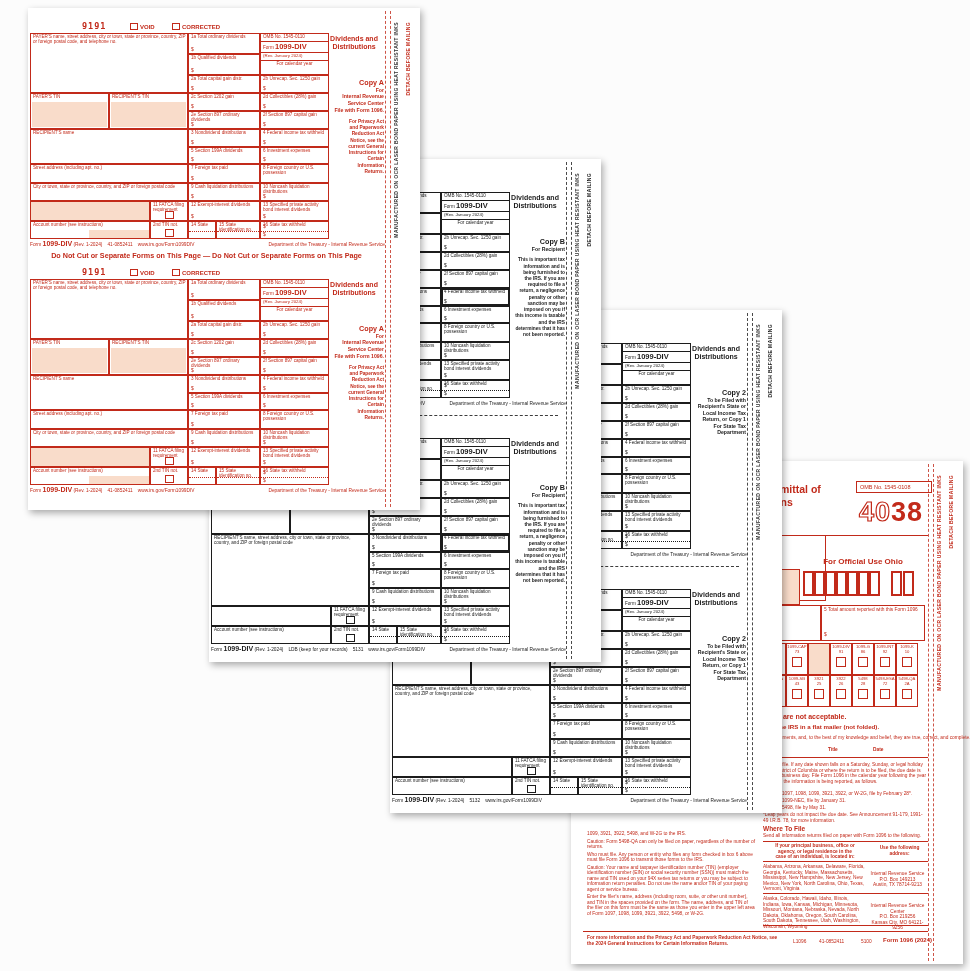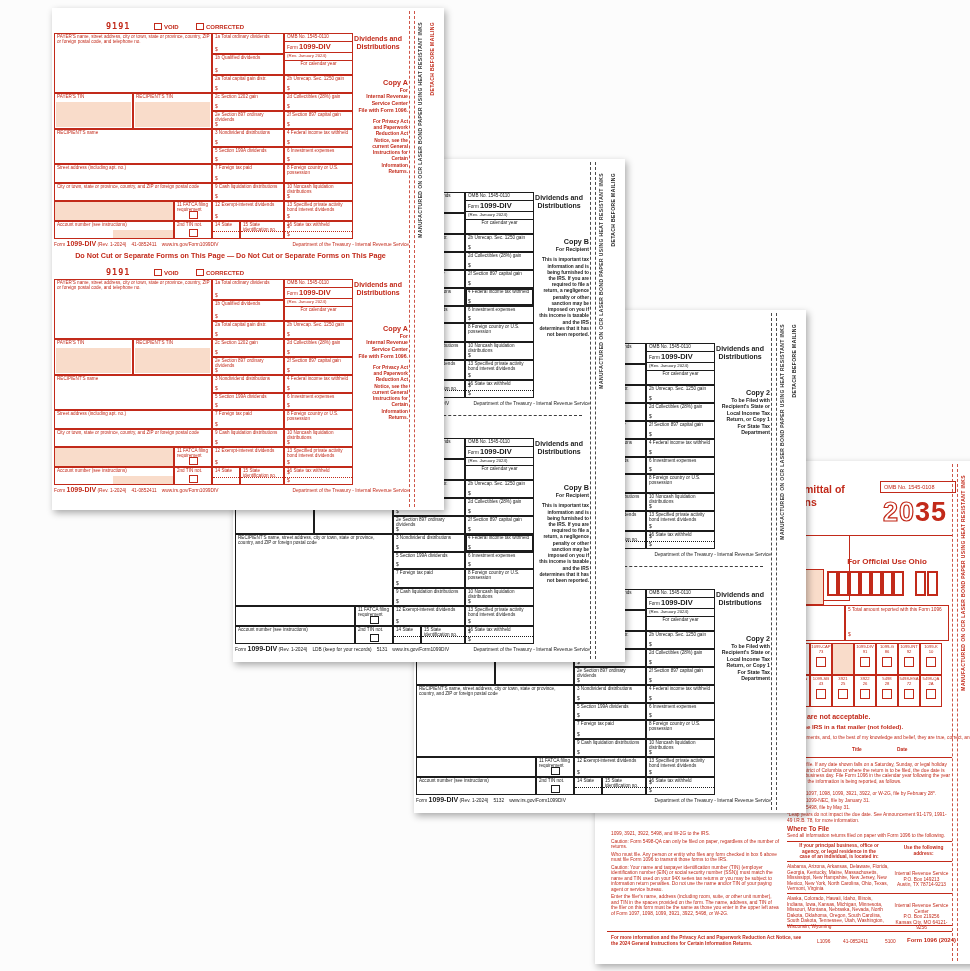--- a/index.html
+++ b/index.html
@@ -1,18 +1,18 @@
 <!DOCTYPE html>
 <html><head>
 <meta charset="utf-8">
 <style>
   html,body{margin:0;padding:0;background:#fcfcfc;}
   .canvas{position:relative;width:970px;height:971px;overflow:hidden;background:#fcfcfc;
     font-family:"Liberation Sans",sans-serif;}
-  .sheet{position:absolute;background:#fff;box-shadow:2px 3px 7px rgba(0,0,0,.33);margin-left:24px;}
+  .sheet{position:absolute;background:#fff;box-shadow:2px 3px 7px rgba(0,0,0,.33);}
   .red{color:#c22a1a;}
   .black{color:#1c1c1c;}
   .formarea{position:absolute;left:0;top:0;right:35px;bottom:0;}
   
   .strip{position:absolute;top:0;right:0;width:35px;height:100%;}
   .vdash{position:absolute;top:3px;bottom:3px;width:0;border-left:1px dashed currentColor;opacity:.8;}
   .vt{position:absolute;writing-mode:vertical-rl;transform:rotate(180deg);white-space:nowrap;
       font-size:5px;letter-spacing:.4px;font-weight:600;}
   .vt-manu{left:8px;top:14px;color:#333;}
   .vt-detach{left:20px;top:14px;color:#c22a1a;}
@@ -591,21 +591,21 @@
   </div>
 
   <div class="sheet red s4" style="left:571px;top:461px;width:392px;height:503px;z-index:10;">
     <div class="fa1096">
 
       <div class="abs t1096" style="left:40px;top:22px;width:240px;">
         <div>Annual Summary and Transmittal of</div>
         <div>U.S. Information Returns</div>
       </div>
       <div class="abs ombbox" style="left:285px;top:20px;width:68px;">OMB No. 1545-0108</div>
-      <div class="abs year" style="left:288px;top:36px;"><span class="yo">20</span><span class="yb">35</span></div>
+      <div class="abs year" style="left:288px;top:36px;"><span class="yo">40</span><span class="yb">38</span></div>
       <div class="rule" style="left:12px;top:74px;width:345px;"></div>
 
       <div class="bx1096" style="left:12px;top:74px;width:243px;height:66px;"></div>
 
       <div class="bx1096" style="left:12px;top:108px;width:108px;height:36px;"></div>
       <div class="bx1096" style="left:120px;top:108px;width:72px;height:36px;"></div>
       <div class="bx1096" style="left:192px;top:108px;width:37px;height:36px;background:#f9dcca;"></div>
       <div class="abs officialuse" style="left:222px;top:96px;width:140px;text-align:center;">For Official Use Ohio</div>
       <div class="abs" style="left:0;top:0;">
         <span class="oubox" style="left:232px;top:110px;"></span>

